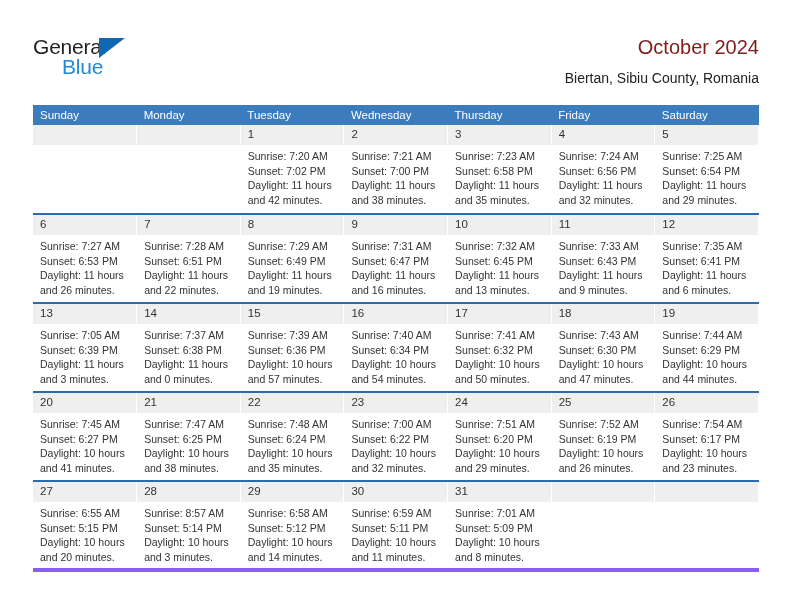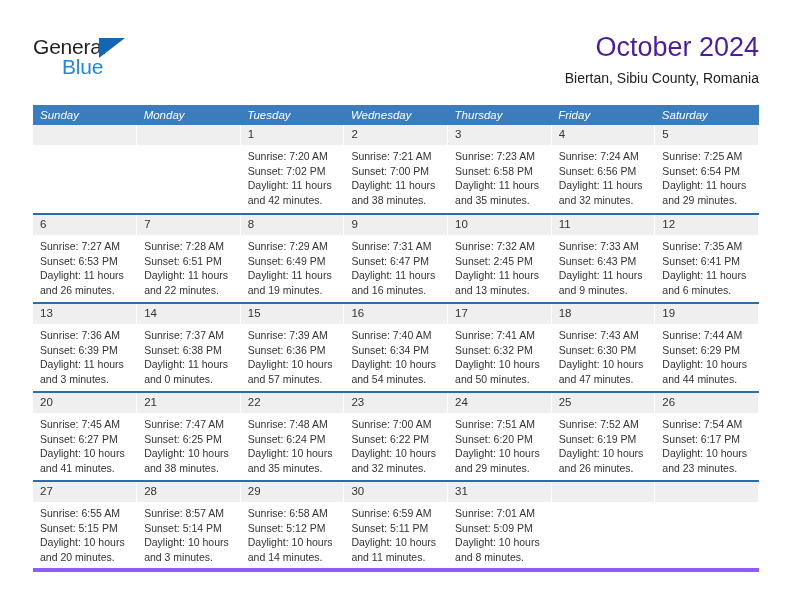--- a/index.html
+++ b/index.html
@@ -52,22 +52,22 @@
     color: #2389d4;
     line-height: 22px;
     text-align: right;
   }
   .title-block {
     position: absolute;
     right: 0; top: 0;
     text-align: right;
   }
   .cal-title {
-    font-size: 27px;
-    color: #4c1d95;
+    font-size: 20px;
+    color: #7f1d1d;
     line-height: 34px;
     white-space: nowrap;
   }
   .cal-subtitle {
     margin-top: 5px;
     font-size: 14px;
     color: #222222;
     line-height: 18px;
     white-space: nowrap;
     margin-left: 44px;
@@ -86,21 +86,20 @@
   }
   table.cal th {
     background: #3b7cbd;
     color: #ffffff;
     font-size: 11.5px;
     font-weight: normal;
     text-align: left;
     padding: 4px 0 4px 7px;
     height: 19px;
     border: none;
-    font-style: italic;
   }
   table.cal td {
     vertical-align: top;
     padding: 0;
     height: 89px;
     border-bottom: 2px solid #2b6cad;
     border-right: 1px solid #ffffff;
     background: #ffffff;
   }
   table.cal tr.week:last-child td {
@@ -276,21 +275,21 @@
                   <div>Daylight: 11 hours</div>
                   <div>and 16 minutes.</div>
                 </div>
               </div>
             </td>
             <td class="">
               <div class="cell-inner">
                 <span class="daynum">10</span>
                 <div class="lines">
                   <div>Sunrise: 7:32 AM</div>
-                  <div>Sunset: 2:45 PM</div>
+                  <div>Sunset: 6:45 PM</div>
                   <div>Daylight: 11 hours</div>
                   <div>and 13 minutes.</div>
                 </div>
               </div>
             </td>
             <td class="">
               <div class="cell-inner">
                 <span class="daynum">11</span>
                 <div class="lines">
                   <div>Sunrise: 7:33 AM</div>
@@ -310,21 +309,21 @@
                   <div>and 6 minutes.</div>
                 </div>
               </div>
             </td>
           </tr>
           <tr class="week">
             <td class="">
               <div class="cell-inner">
                 <span class="daynum">13</span>
                 <div class="lines">
-                  <div>Sunrise: 7:36 AM</div>
+                  <div>Sunrise: 7:05 AM</div>
                   <div>Sunset: 6:39 PM</div>
                   <div>Daylight: 11 hours</div>
                   <div>and 3 minutes.</div>
                 </div>
               </div>
             </td>
             <td class="">
               <div class="cell-inner">
                 <span class="daynum">14</span>
                 <div class="lines">

